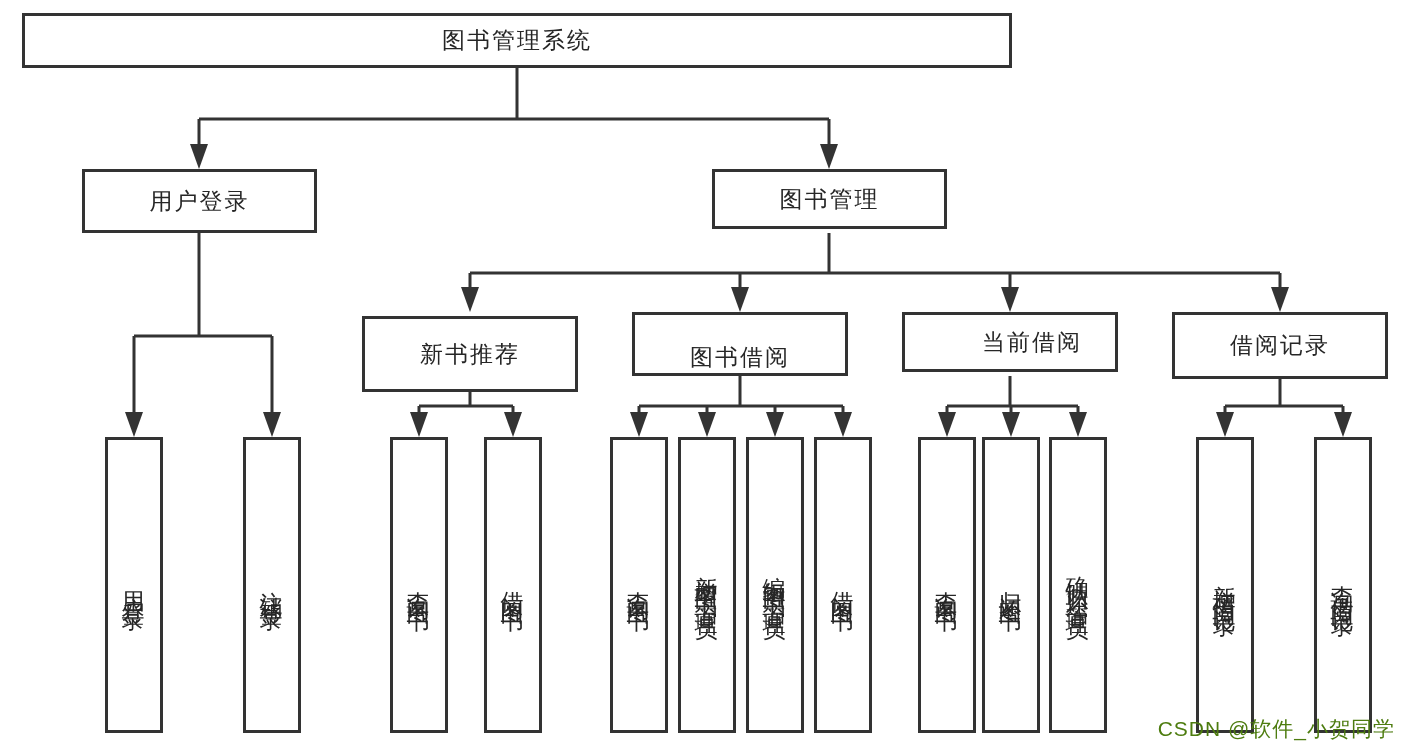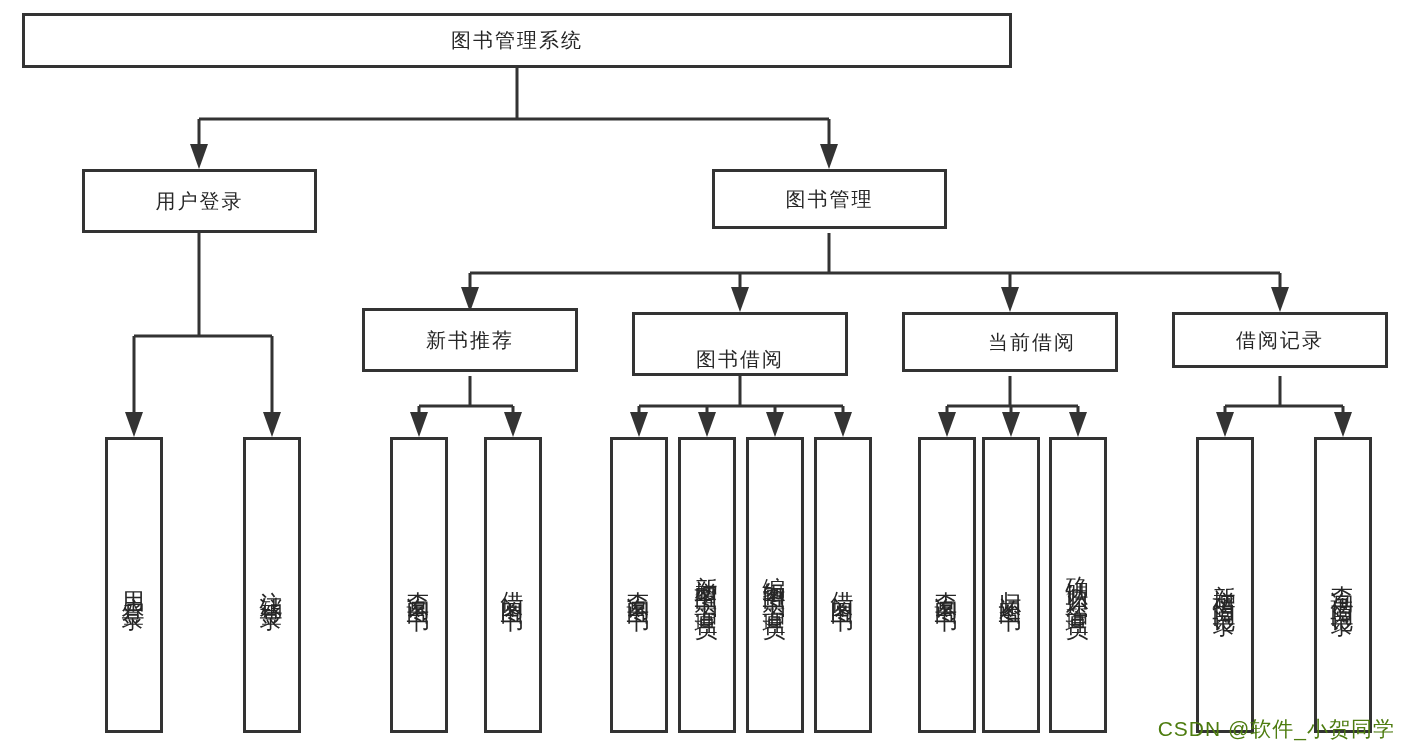--- a/index.html
+++ b/index.html
@@ -19,21 +19,21 @@
     z-index: 1;
   }
   .node {
     position: absolute;
     box-sizing: border-box;
     border: 3px solid #333333;
     background: #ffffff;
     display: flex;
     align-items: center;
     justify-content: center;
-    font-size: 20px;
+    font-size: 23px;
     letter-spacing: 2px;
     z-index: 2;
   }
   .leaf {
     position: absolute;
     box-sizing: border-box;
     border: 3px solid #333333;
     background: #ffffff;
     width: 58px;
     height: 296px;
@@ -107,30 +107,30 @@
     <span>图书管理系统</span>
   </div>
 
   <div class="node" style="left:82px; top:169px; width:235px; height:64px;">
     <span>用户登录</span>
   </div>
   <div class="node" style="left:712px; top:169px; width:235px; height:60px;">
     <span>图书管理</span>
   </div>
 
-  <div class="node" style="left:362px; top:308px; width:216px; height:64px;">
+  <div class="node" style="left:362px; top:316px; width:216px; height:76px;">
     <span>新书推荐</span>
   </div>
   <div class="node" style="left:632px; top:312px; width:216px; height:64px;align-items:flex-end;">
     <span>图书借阅</span>
   </div>
   <div class="node" style="left:902px; top:312px; width:216px; height:60px;padding-left:44px;">
     <span>当前借阅</span>
   </div>
-  <div class="node" style="left:1172px; top:312px; width:216px; height:56px;">
+  <div class="node" style="left:1172px; top:312px; width:216px; height:67px;">
     <span>借阅记录</span>
   </div>
 
   <div class="leaf" style="left:105px;">
     <span>用户登录</span>
   </div>
   <div class="leaf" style="left:243px;">
     <span>注销登录</span>
   </div>
 

